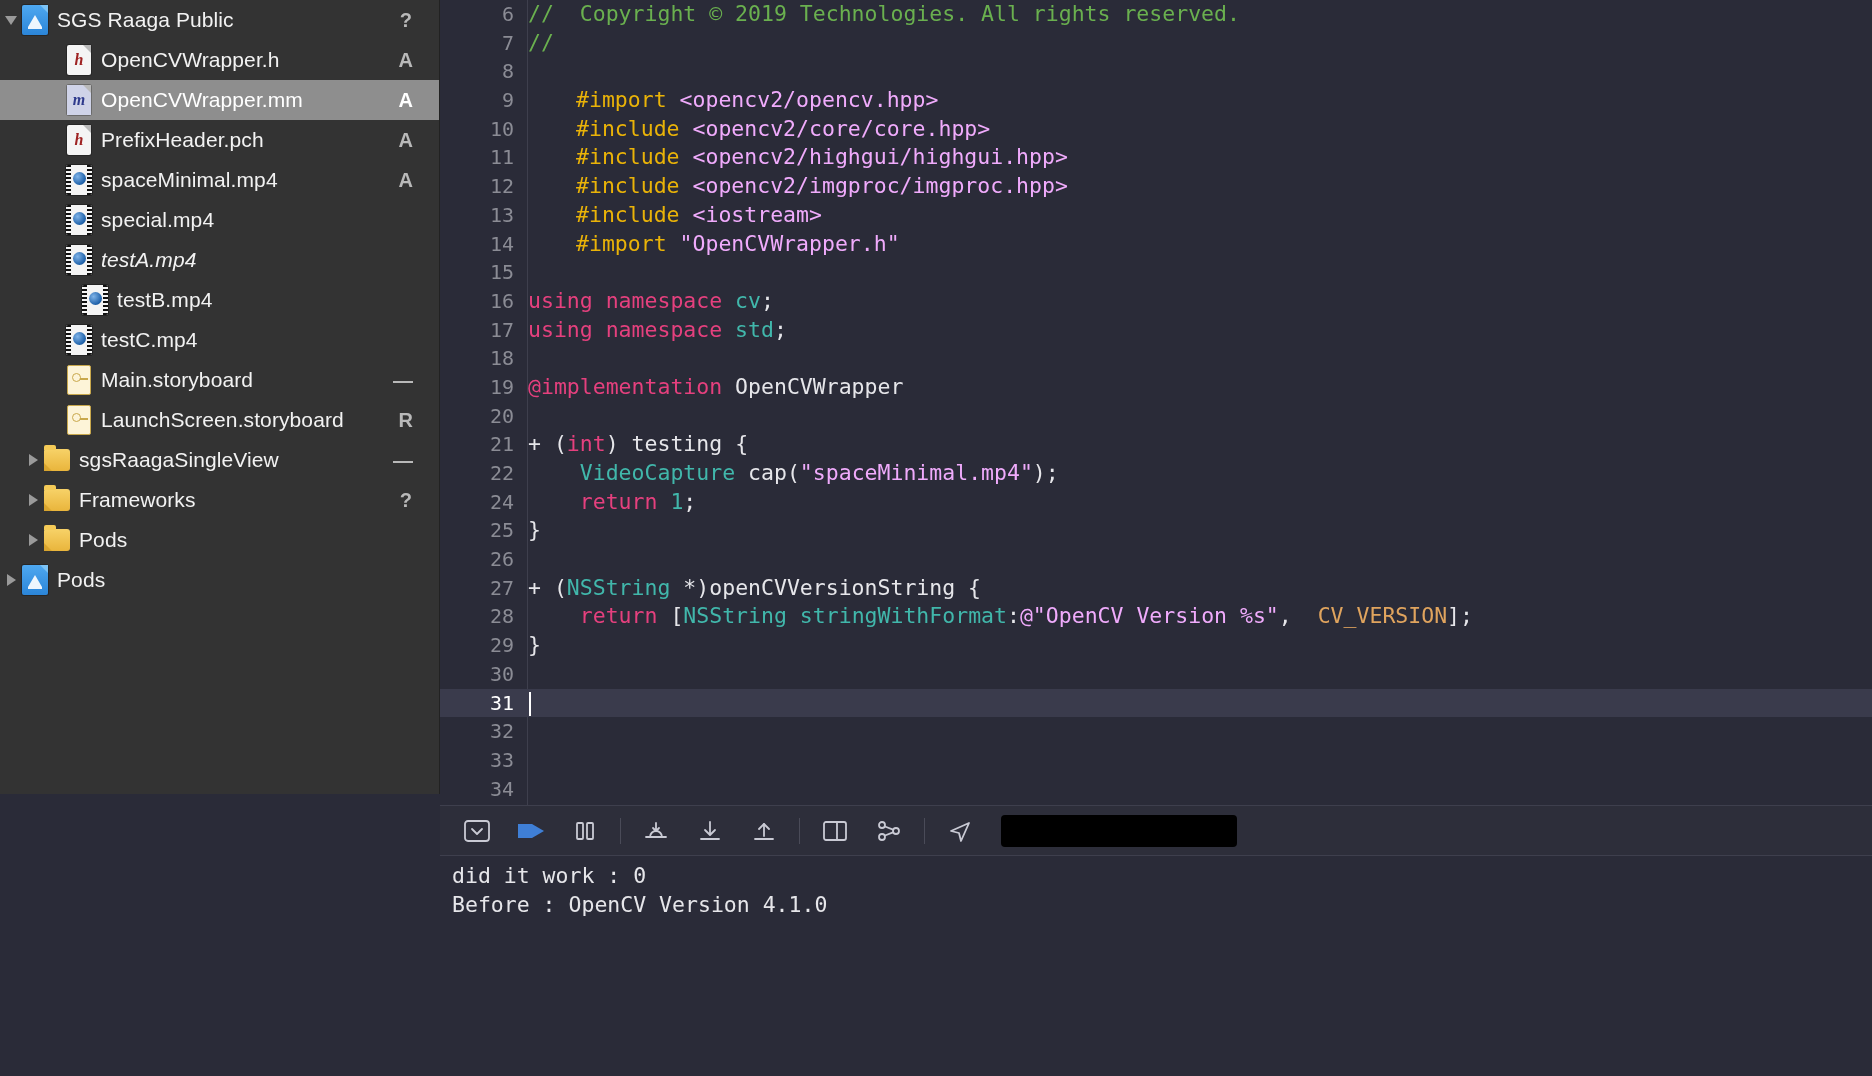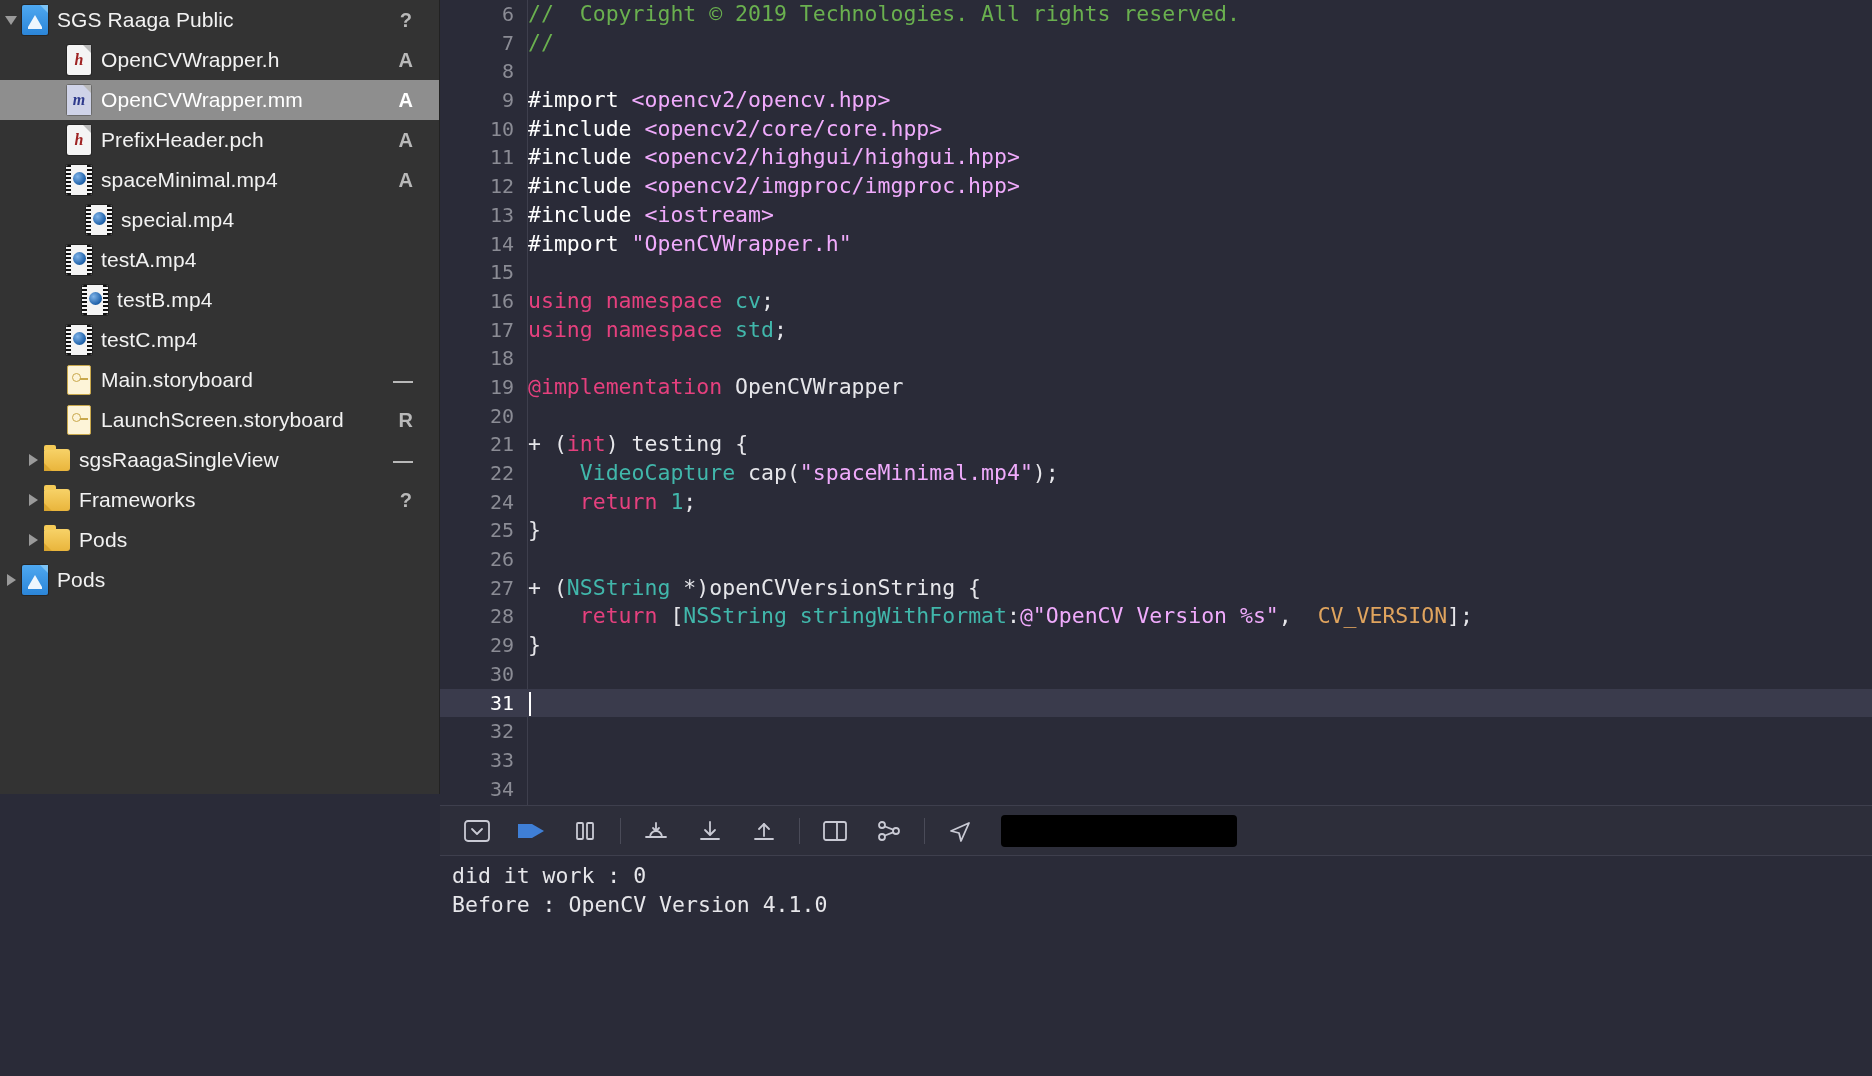--- a/index.html
+++ b/index.html
@@ -262,21 +262,21 @@
     height: 24px;
     background: #ffffff;
     vertical-align: middle;
     margin-left: 1px;
   }
   
   .k   { color: #e5407e; }   
   .t   { color: #41b7ab; }   
   .s   { color: #f0abfc; }   
   .cm  { color: #6ab04f; }   
-  .pp  { color: #ffffff; }   
+  .pp  { color: #eab308; margin-left: 48px; }   
   .pl  { color: #e6e6ea; }   
   .num { color: #41b7ab; }
   .mac { color: #e0a45e; }
 
   
   .debug-bar {
     height: 50px;
     background: #2d2e3a;
     border-top: 1px solid #3e3f4d;
     display: flex;
@@ -373,33 +373,33 @@
         <span class="nav-icon" style="display: flex; align-items: center; justify-content: center;">
           <span class="movie">
             <span class="strip-l"></span>
             <span class="strip-r"></span>
             <span class="lens"></span>
           </span>
         </span>
         <span class="nav-label">spaceMinimal.mp4</span>
         <span class="nav-status">A</span>
       </div>
-      <div class="nav-row" style="padding-left: 64px;">
+      <div class="nav-row" style="padding-left: 44px;">
         <span class="disclosure"></span>
         <span class="nav-icon" style="display: flex; align-items: center; justify-content: center;">
           <span class="movie">
             <span class="strip-l"></span>
             <span class="strip-r"></span>
             <span class="lens"></span>
           </span>
         </span>
         <span class="nav-label">special.mp4</span>
         <span class="nav-status"></span>
       </div>
-      <div class="nav-row" style="padding-left: 44px;">
+      <div class="nav-row" style="padding-left: 44px; font-style: italic;">
         <span class="disclosure"></span>
         <span class="nav-icon" style="display: flex; align-items: center; justify-content: center;">
           <span class="movie">
             <span class="strip-l"></span>
             <span class="strip-r"></span>
             <span class="lens"></span>
           </span>
         </span>
         <span class="nav-label">testA.mp4</span>
         <span class="nav-status"></span>

